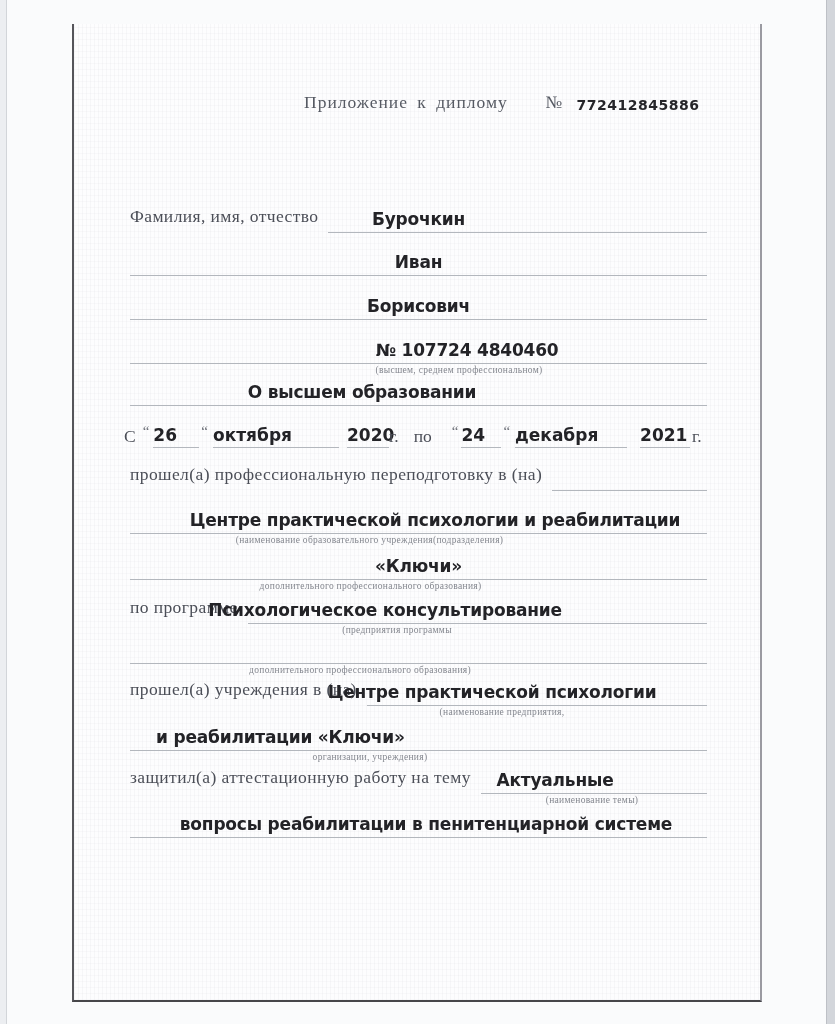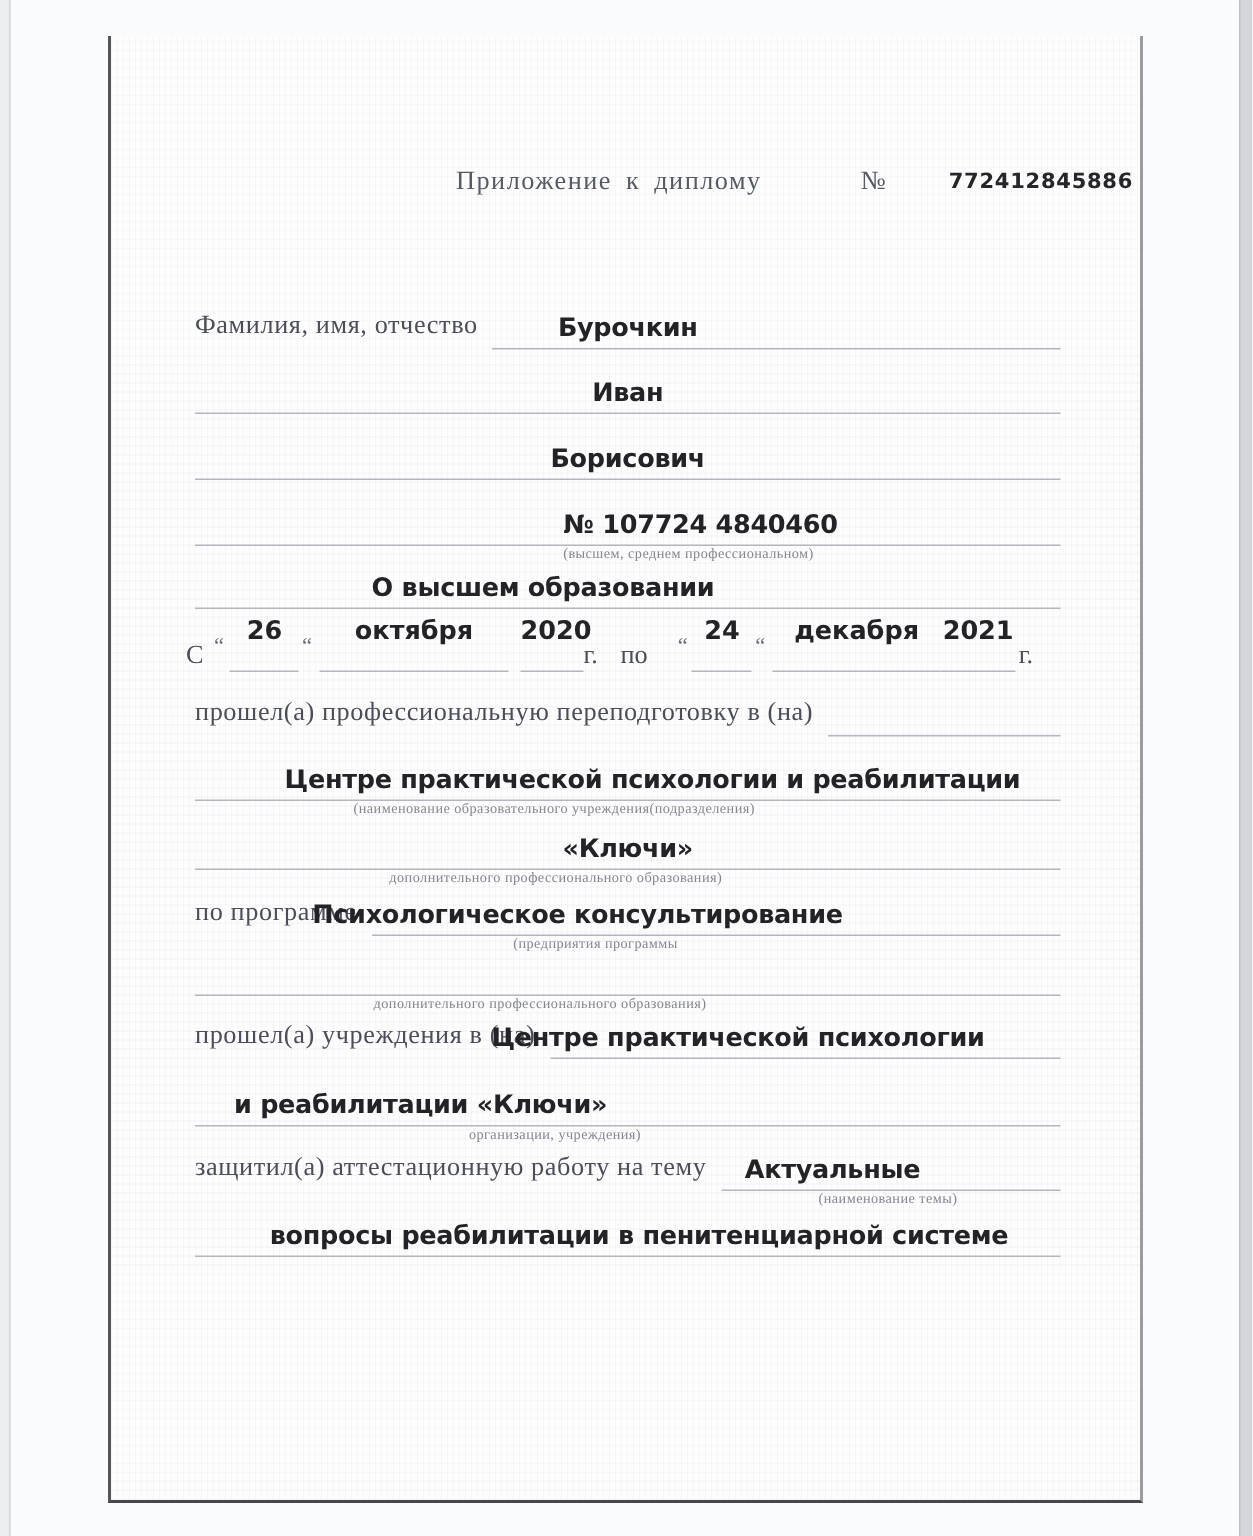--- a/index.html
+++ b/index.html
@@ -24,22 +24,22 @@
     border-bottom:2px solid #46464a;
     box-sizing:border-box;
   }
   .paper::before{
     content:"";position:absolute;inset:0;pointer-events:none;
     background-image:
       repeating-linear-gradient(90deg, rgba(120,125,140,.05) 0 1px, transparent 1px 4px),
       repeating-linear-gradient(0deg, rgba(120,125,140,.04) 0 1px, transparent 1px 6px);
   }
   .hdr{
-    position:absolute;left:230px;top:86px;
-    display:flex;align-items:center;white-space:nowrap;gap:28px;
+    position:absolute;left:230px;top:68px;
+    display:flex;align-items:flex-end;white-space:nowrap;
   }
   .hdr .hlabel{font-size:17.5px;color:#565a63;letter-spacing:1px;word-spacing:4px;}
   .hdr .hno{font-size:17.5px;color:#565a63;margin-left:38px;}
   .hdr .hnum{
     font-family:"DejaVu Sans", sans-serif;font-weight:bold;
     font-size:14px;color:#26262a;margin-left:14px;letter-spacing:.5px;
   }
   .row{
     position:absolute;left:56px;width:577px;height:30px;
     display:flex;align-items:center;
@@ -60,23 +60,23 @@
     font-size:9.5px;color:#83868e;letter-spacing:.3px;white-space:nowrap;
   }
   
   .dates{
     position:absolute;left:50px;width:590px;height:30px;
     display:flex;align-items:flex-end;white-space:nowrap;
   }
   .dates .t{font-size:17.5px;color:#4b4e57;padding-bottom:1px;}
   .dates .q{font-size:15px;color:#6c6f77;padding-bottom:8px;}
   .dates .dslot{
-    border-bottom:1px solid #b3b7bd;text-align:center;
+    border-bottom:1px solid #b3b7bd;text-align:left;
     font-family:"DejaVu Sans", sans-serif;font-weight:bold;
-    font-size:17px;color:#232327;padding-bottom:16px;
+    font-size:17px;color:#232327;padding-bottom:2px;
   }
 </style>
 </head>
 <body>
 
 <div class="edge-strip-left"></div>
 <div class="edge-strip-right"></div>
 
 <div class="paper">
 
@@ -116,21 +116,21 @@
     <span class="dslot" style="width:46px;margin-left:4px">26</span>
     <span class="q" style="margin-left:2px">“</span>
     <span class="dslot" style="width:126px;margin-left:5px">октября</span>
     <span class="dslot" style="width:42px;margin-left:8px">2020</span>
     <span class="t">г.</span>
     <span class="t" style="margin-left:15px">по</span>
     <span class="q" style="margin-left:20px">“</span>
     <span class="dslot" style="width:40px;margin-left:3px">24</span>
     <span class="q" style="margin-left:2px">“</span>
     <span class="dslot" style="width:112px;margin-left:5px">декабря</span>
-    <span class="dslot" style="width:50px;">2021</span>
+    <span class="dslot" style="width:50px;margin-left:13px">2021</span>
     <span class="t" style="margin-left:2px">г.</span>
   </div>
 
   <div class="row" style="top:436px">
     <span class="lbl">прошел(а) профессиональную переподготовку в (на)</span>
     <span class="slot"></span>
   </div>
 
   <div class="row fullline" style="top:479px">
     <span class="val" style="left:33px;right:0">Центре практической психологии и реабилитации</span>
@@ -150,20 +150,21 @@
   </div>
 
   <div class="row fullline" style="top:609px">
     <span class="sub" style="right:117px">дополнительного профессионального образования)</span>
   </div>
 
   <div class="row" style="top:651px">
     <span class="lbl">прошел(а) учреждения в (на)</span>
     <span class="slot"></span>
     <span class="val" style="left:147px;right:0">Центре практической психологии</span>
+    <span class="sub" style="left:167px;right:0">(наименование предприятия,</span>
   </div>
 
   <div class="row fullline" style="top:696px">
     <span class="val" style="text-align:left;padding-left:26px">и реабилитации «Ключи»</span>
     <span class="sub" style="right:97px">организации, учреждения)</span>
   </div>
 
   <div class="row" style="top:739px">
     <span class="lbl">защитил(а) аттестационную работу на тему</span>
     <span class="slot"></span>

